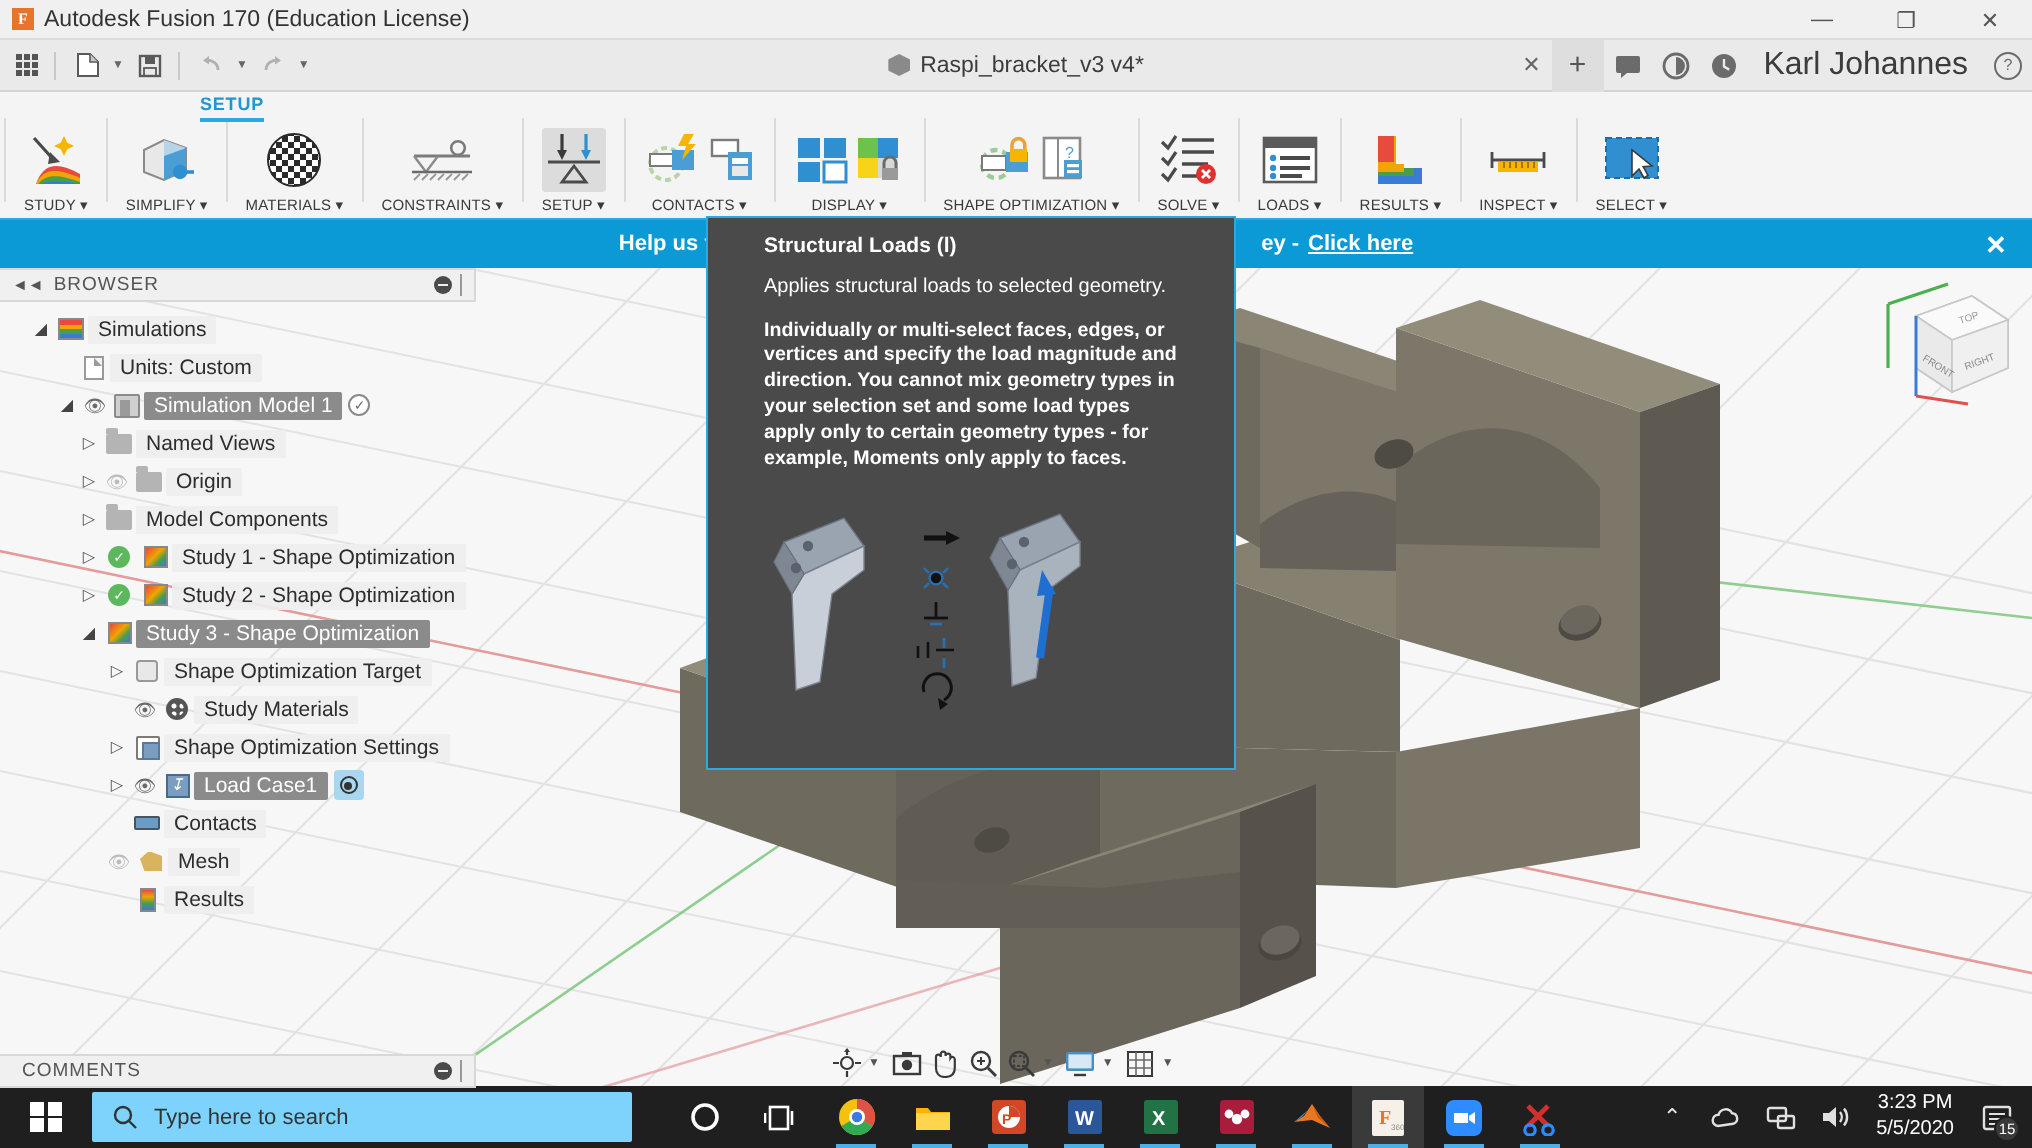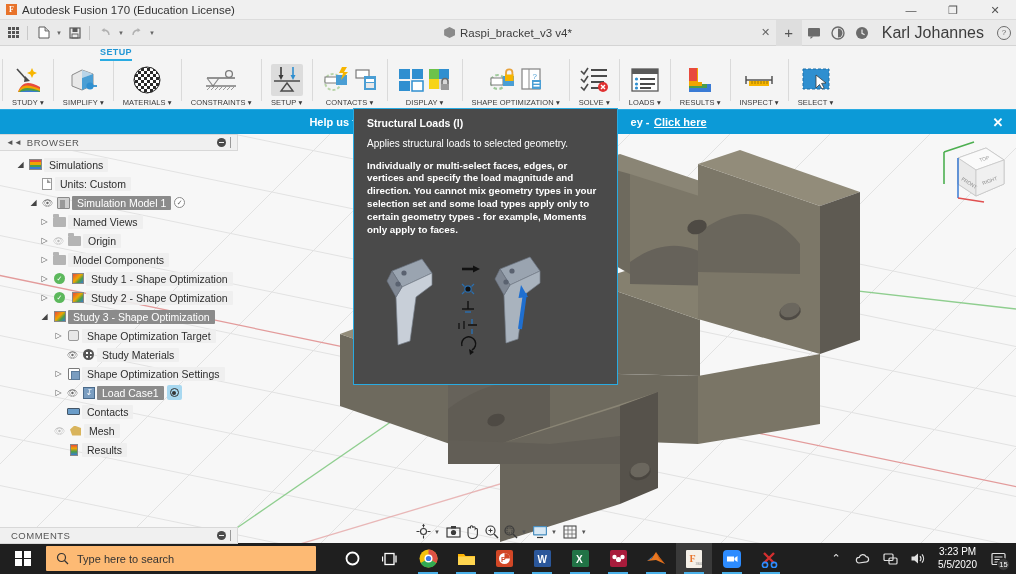--- a/index.html
+++ b/index.html
@@ -166,21 +166,21 @@
   .ic-load { width: 12px; height: 12px; background: #7a9dc0; border: 1px solid #4a6a8a;
     display:flex;align-items:center;justify-content:center;color:#fff;font-size:8px; }
   .ic-contacts { width: 13px; height: 7px; background: #6a9cc8; border: 1px solid #456; border-radius: 1px; }
   .ic-mesh { width: 11px; height: 10px; background: #d9b45c; clip-path: polygon(0 40%,40% 0,100% 25%,100% 100%,20% 100%); }
   .ic-results { width: 8px; height: 12px; background: linear-gradient(180deg,#e84a3d,#f0a500,#4a9e4a,#3a7bd5); border:.5px solid #888; }
 
   
   .tooltip {
     position: absolute; left: 353px; top: 108px; width: 265px; height: 277px;
     background: #4a4a4a; border: 1px solid #29abe2; z-index: 40;
-    padding: 8px 13px; color: #fff;
+    padding: 8px 28px; color: #fff;
   }
   .tt-title { font-size: 10.5px; font-weight: bold; margin-bottom: 8px; }
   .tt-sub { font-size: 10px; font-weight: normal; line-height: 1.35; margin-bottom: 9px; }
   .tt-body { font-size: 9.8px; font-weight: bold; line-height: 1.32; }
   .tt-fig { position: absolute; left: 0; bottom: 8px; width: 265px; height: 125px; }
 
   
   .navbar {
     position: absolute; left: 415px; bottom: 4px; display: flex;
     align-items: center; gap: 2px; z-index: 20;
@@ -201,21 +201,21 @@
   .taskbar {
     position: absolute; bottom: 0; left: 0; width: 1016px; height: 31px;
     background: #1f1f1f; display: flex; align-items: center;
   }
   .start {
     width: 46px; height: 31px; display: flex; align-items: center; justify-content: center;
   }
   .win-logo { display: grid; grid-template-columns: 7px 7px; grid-template-rows: 7px 7px; gap: 1.5px; }
   .win-logo i { background: #fff; display: block; }
   .search-box {
-    width: 270px; height: 25px; background: #fdba74; display: flex; align-items: center;
+    width: 270px; height: 25px; background: #7dd3fc; display: flex; align-items: center;
     gap: 8px; padding: 0 10px; border-radius: 1px;
   }
   .search-txt { font-size: 11px; color: #333; }
   .tb-icons { display: flex; align-items: center; gap: 2px; margin-left: 18px; }
   .tb-i { width: 36px; height: 31px; display: flex; align-items: center;
     justify-content: center; position: relative; }
   .tb-i.active { background: #3a3a3a; }
   .tb-i.running::after {
     content: ''; position: absolute; bottom: 0; left: 8px; right: 8px;
     height: 2.5px; background: #4ab0e8;

